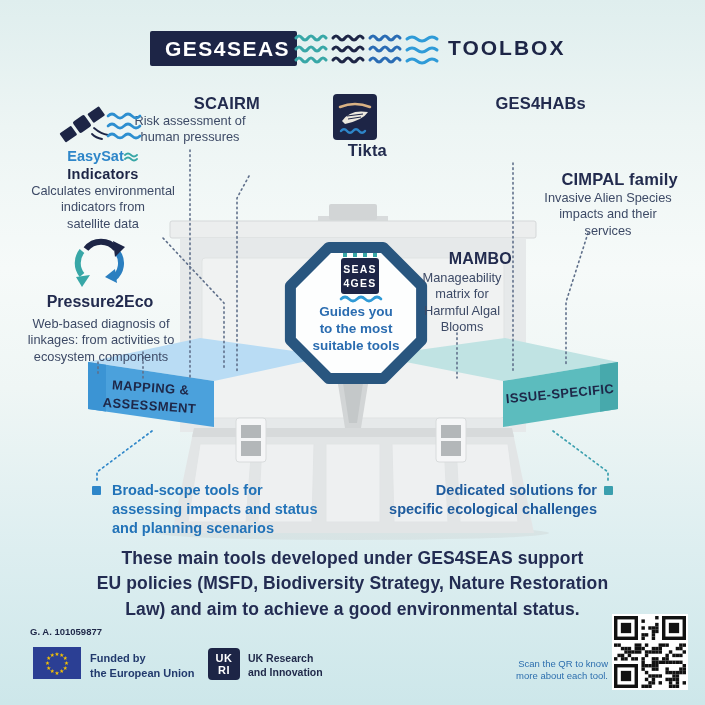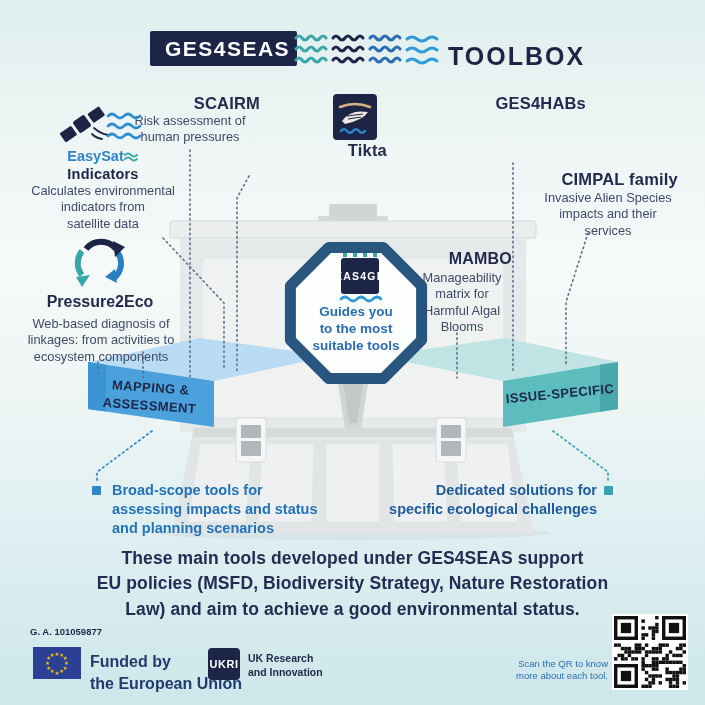--- a/index.html
+++ b/index.html
@@ -10,27 +10,27 @@
     background:linear-gradient(180deg,#dfeeee 0%,#edf5f4 18%,#f6faf9 38%,#eff6f5 55%,#ddeef0 78%,#cde7ea 100%);
   }
   .abs{position:absolute;}
   .pre{white-space:pre-line;}
   .ctr{text-align:center;}
   .tool-title{font-weight:bold;font-size:16.5px;color:#222b4e;letter-spacing:.2px;text-align:right;}
   .tool-desc{font-size:12.8px;color:#3d4a66;line-height:1.28;}
   svg{display:block;}
   .logo-box{background:#1d2546;border-radius:2px;display:flex;align-items:center;justify-content:center;
     color:#ffffff;font-weight:bold;font-size:21px;letter-spacing:1.5px;padding-left:8px;}
-  .toolbox-title{font-weight:bold;font-size:25px;letter-spacing:2px;color:#1d2546;line-height:36px;margin-top:8px;}
+  .toolbox-title{font-weight:bold;font-size:21px;letter-spacing:2px;color:#1d2546;line-height:36px;}
   .tray-label{font-weight:bold;font-size:13px;color:#1e2748;letter-spacing:.4px;line-height:1.4;}
   .note{font-weight:bold;font-size:14.5px;line-height:1.3;}
   .bullet{width:9px;height:9px;border-radius:1px;}
   .summary{font-weight:bold;font-size:17.5px;color:#232c52;line-height:1.45;letter-spacing:.1px;}
   .mini-logo{background:#1d2546;border-radius:3px;color:#fff;font-weight:bold;font-size:10.5px;
-    letter-spacing:1.2px;line-height:1.35;display:flex;flex-direction:row;align-items:center;justify-content:center;}
+    letter-spacing:1.2px;line-height:1.35;display:flex;flex-direction:column;align-items:center;justify-content:center;}
   .footer-small{font-weight:bold;color:#1e2748;}
 </style>
 </head>
 <body>
 
 <div id="stage">
 
   <svg class="abs" style="left:0;top:0;z-index:1" width="705" height="705" viewBox="0 0 705 705">
     <ellipse cx="353" cy="533" rx="196" ry="7" fill="#d2dadb" opacity="0.55"></ellipse>
     <rect x="318" y="216" width="70" height="9" fill="#d8dbdc"></rect>
@@ -229,21 +229,21 @@
         <text x="32.2" y="22.8">★</text>
         <text x="28.8" y="26.2">★</text>
         <text x="24.0" y="27.5">★</text>
         <text x="19.3" y="26.2">★</text>
         <text x="15.8" y="22.8">★</text>
         <text x="14.5" y="18.0">★</text>
         <text x="15.8" y="13.3">★</text>
         <text x="19.2" y="9.8">★</text>
       </g>
   </svg>
-  <div class="abs pre footer-small" style="left:90px;top:651px;font-size:16px;color:#223a6d;line-height:1.35;z-index:5">Funded by
+  <div class="abs pre footer-small" style="left:90px;top:651px;font-size:11px;color:#223a6d;line-height:1.35;z-index:5">Funded by
 the European Union</div>
 
   <div class="abs mini-logo" style="left:208px;top:648px;width:32px;height:32px;z-index:5;font-size:11px;letter-spacing:.5px;line-height:1.1;border-radius:4px">
     <span>UK</span>
     <span>RI</span>
   </div>
   <div class="abs pre footer-small" style="left:248px;top:652px;font-size:10.5px;line-height:1.3;z-index:5">UK Research
 and Innovation</div>
 
   <div class="abs pre" style="left:478px;top:658px;width:130px;font-size:9.5px;color:#2d6fae;text-align:right;line-height:1.3;z-index:5">Scan the QR to know

